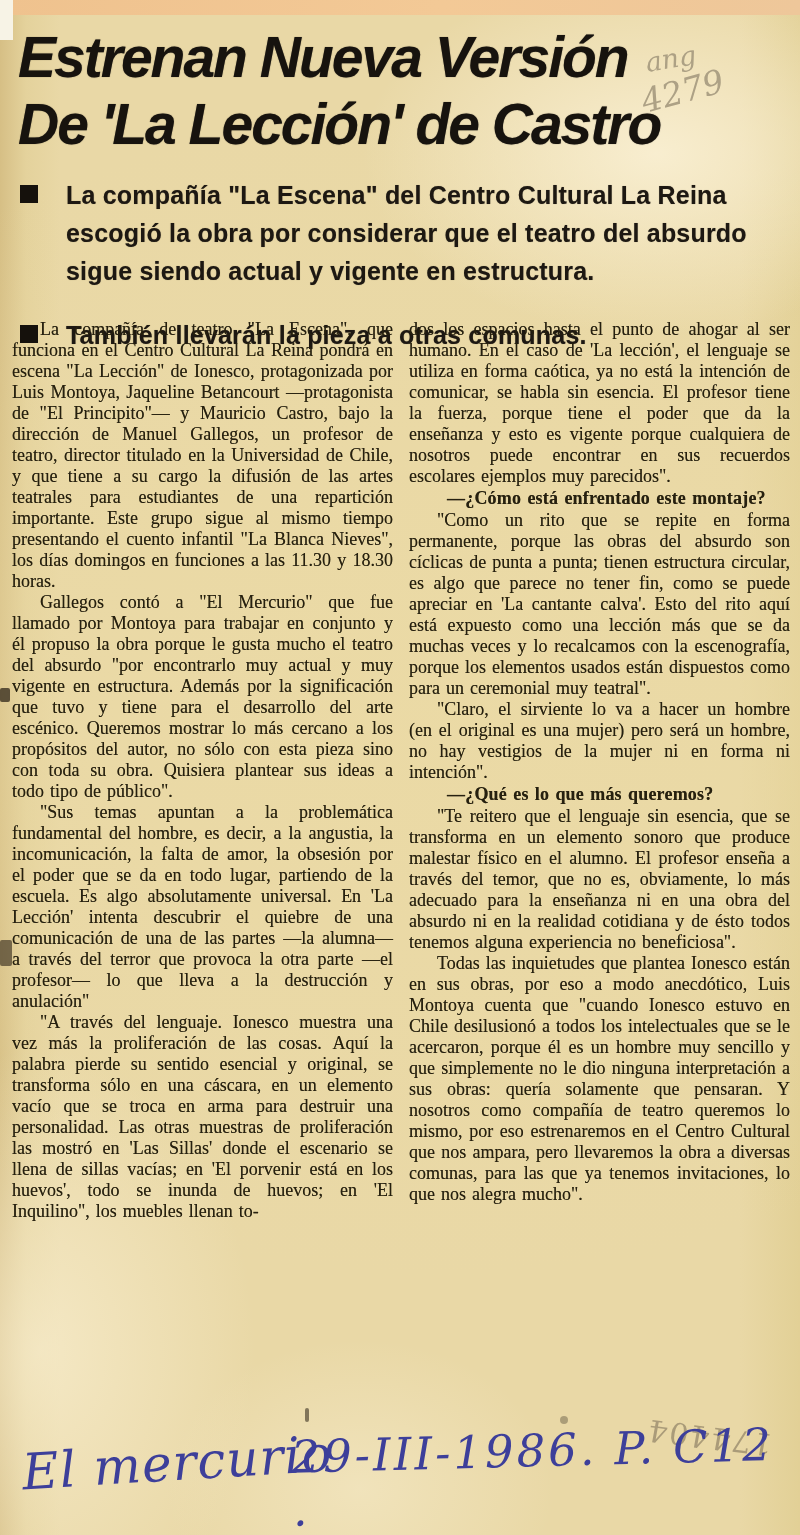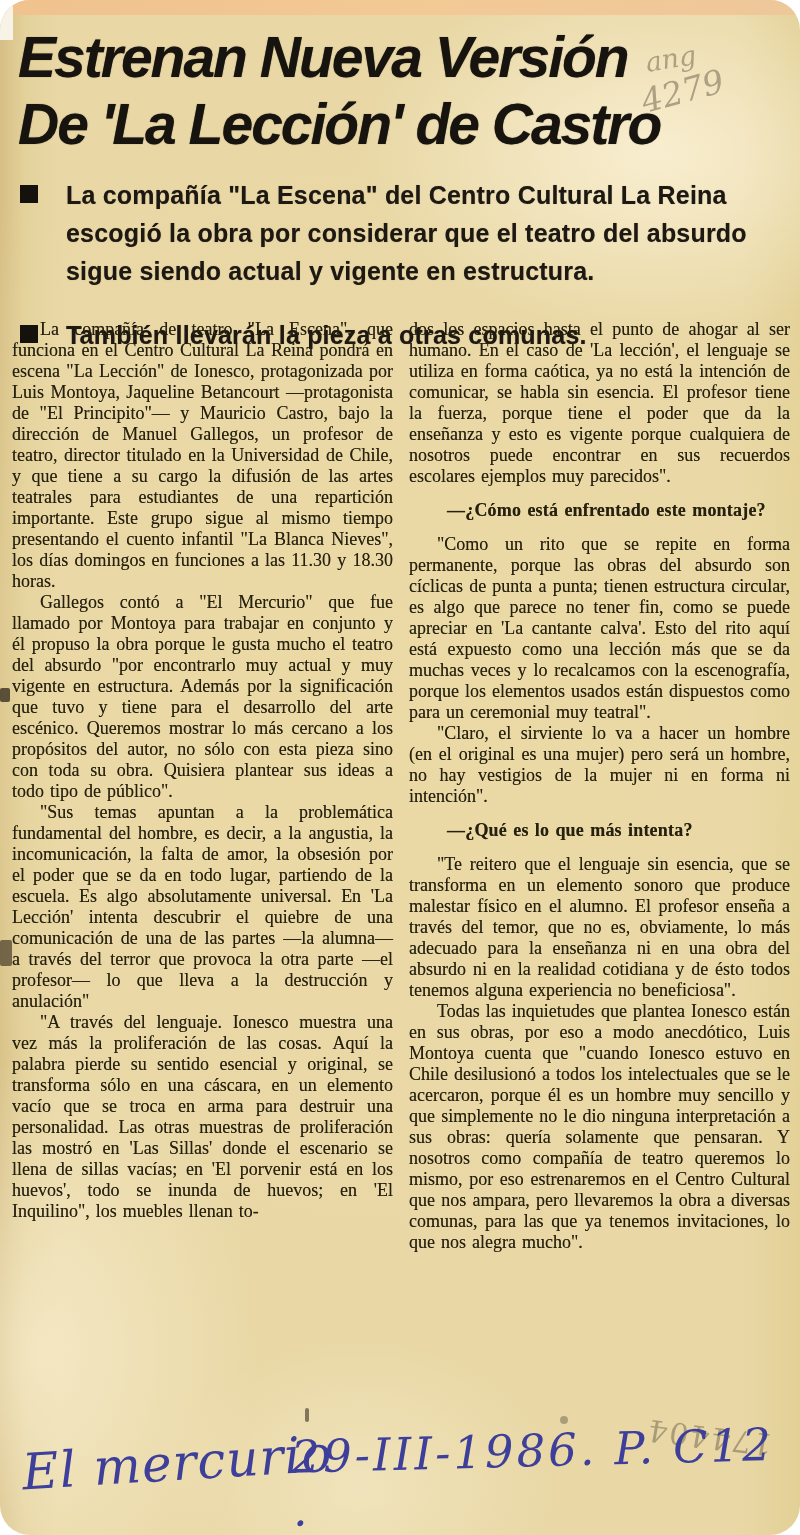--- a/index.html
+++ b/index.html
@@ -8,21 +8,20 @@
 
   .page {
     position:relative; width:800px; height:1535px; overflow:hidden;
     background:
       radial-gradient(ellipse 420px 260px at 82% 10%, rgba(252,243,218,.8), transparent 70%),
       radial-gradient(ellipse 300px 420px at 5% 88%, rgba(250,240,212,.65), transparent 72%),
       radial-gradient(ellipse 260px 200px at 45% 97%, rgba(248,238,208,.5), transparent 75%),
       radial-gradient(ellipse 900px 700px at 55% 45%, rgba(235,218,165,.85), transparent 85%),
       linear-gradient(90deg, #d6bf85 0px, #e4d29c 26px, #e9d8a6 60px, #e9d8a6 740px, #e2d096 800px),
       #e9d8a6;
-    border-radius: 30px;
   }
 
   
   .top-band { position:absolute; left:0; top:0; width:800px; height:15px;
     background:linear-gradient(90deg,#efc28e 0%, #f3c996 55%, #eec79a 100%); }
   .corner-notch { position:absolute; left:0; top:0; width:13px; height:40px; background:#f7f3e6; }
 
   .headline { position:absolute; left:18px; top:24px; width:764px;
     font-family:"Liberation Sans", sans-serif; font-style:italic; font-weight:bold;
     color:#17130e; font-size:57px; line-height:1.18; letter-spacing:-2px;
@@ -35,21 +34,21 @@
   .sf-item { position:relative; padding-left:48px; margin-bottom:26px; }
   .sf-bullet { position:absolute; left:2px; top:9px; width:18px; height:18px; background:#15110c; }
 
   .columns { position:absolute; left:12px; top:319px; width:778px; height:1168px;
     display:flex; gap:16px; overflow:hidden;
     color:#26200f; font-size:18px; line-height:21px; text-align:justify;
     text-shadow:0 0 .6px rgba(38,32,15,.55); word-spacing:1.5px; }
   .col { width:381px; }
   .col p { text-indent:28px; margin:0; }
   .col p.cont { text-indent:0; }
-  .col p.q { font-weight:bold; text-indent:38px; margin:13px 0; letter-spacing:.2px; }
+  .col p.q { font-weight:bold; text-indent:38px; margin:1px 0; letter-spacing:.2px; }
 
   .pencil-note { position:absolute; left:648px; top:40px; transform:rotate(-9deg);
     color:#a69a7f; font-family:"DejaVu Serif", serif; font-style:italic;
     font-size:27px; line-height:34px; opacity:.9; }
   .pencil-note .n2 { display:block; margin-left:-10px; transform:rotate(-6deg); font-size:33px; }
 
   .stamp { position:absolute; left:646px; top:1420px; transform:rotate(187deg) skewX(8deg);
     color:rgba(118,106,84,.55); font-family:"DejaVu Serif", serif; font-style:italic;
     font-size:30px; letter-spacing:2px; }
 
@@ -96,21 +95,21 @@
         <p class="para">Gallegos contó a "El Mercurio" que fue llamado por Montoya para trabajar en conjunto y él propuso la obra porque le gusta mucho el teatro del absurdo "por encontrarlo muy actual y muy vigente en estructura. Además por la significación que tuvo y tiene para el desarrollo del arte escénico. Queremos mostrar lo más cercano a los propósitos del autor, no sólo con esta pieza sino con toda su obra. Quisiera plantear sus ideas a todo tipo de público".</p>
         <p class="para">"Sus temas apuntan a la problemática fundamental del hombre, es decir, a la angustia, la incomunicación, la falta de amor, la obsesión por el poder que se da en todo lugar, partiendo de la escuela. Es algo absolutamente universal. En 'La Lección' intenta descubrir el quiebre de una comunicación de una de las partes —la alumna— a través del terror que provoca la otra parte —el profesor— lo que lleva a la destrucción y anulación"</p>
         <p class="para">"A través del lenguaje. Ionesco muestra una vez más la proliferación de las cosas. Aquí la palabra pierde su sentido esencial y original, se transforma sólo en una cáscara, en un elemento vacío que se troca en arma para destruir una personalidad. Las otras muestras de proliferación las mostró en 'Las Sillas' donde el escenario se llena de sillas vacías; en 'El porvenir está en los huevos', todo se inunda de huevos; en 'El Inquilino", los muebles llenan to-</p>
       </div>
     <div class="col">
 
     <p class="para cont">dos los espacios hasta el punto de ahogar al ser humano. En el caso de 'La lección', el lenguaje se utiliza en forma caótica, ya no está la intención de comunicar, se habla sin esencia. El profesor tiene la fuerza, porque tiene el poder que da la enseñanza y esto es vigente porque cualquiera de nosotros puede encontrar en sus recuerdos escolares ejemplos muy parecidos".</p>
         <p class="para q">—¿Cómo está enfrentado este montaje?</p>
         <p class="para">"Como un rito que se repite en forma permanente, porque las obras del absurdo son cíclicas de punta a punta; tienen estructura circular, es algo que parece no tener fin, como se puede apreciar en 'La cantante calva'. Esto del rito aquí está expuesto como una lección más que se da muchas veces y lo recalcamos con la escenografía, porque los elementos usados están dispuestos como para un ceremonial muy teatral".</p>
         <p class="para">"Claro, el sirviente lo va a hacer un hombre (en el original es una mujer) pero será un hombre, no hay vestigios de la mujer ni en forma ni intención".</p>
-        <p class="para q">—¿Qué es lo que más intenta?</p>
+        <p class="para q">—¿Qué es lo que más queremos?</p>
         <p class="para">"Te reitero que el lenguaje sin esencia, que se transforma en un elemento sonoro que produce malestar físico en el alumno. El profesor enseña a través del temor, que no es, obviamente, lo más adecuado para la enseñanza ni en una obra del absurdo ni en la realidad cotidiana y de ésto todos tenemos alguna experiencia no beneficiosa".</p>
         <p class="para">Todas las inquietudes que plantea Ionesco están en sus obras, por eso a modo anecdótico, Luis Montoya cuenta que "cuando Ionesco estuvo en Chile desilusionó a todos los intelectuales que se le acercaron, porque él es un hombre muy sencillo y que simplemente no le dio ninguna interpretación a sus obras: quería solamente que pensaran. Y nosotros como compañía de teatro queremos lo mismo, por eso estrenaremos en el Centro Cultural que nos ampara, pero llevaremos la obra a diversas comunas, para las que ya tenemos invitaciones, lo que nos alegra mucho".</p>
       </div>
   </div>
 
   <div class="pencil-note">
     <span>ang</span>
     <span class="n2">4279</span>
   </div>
 

